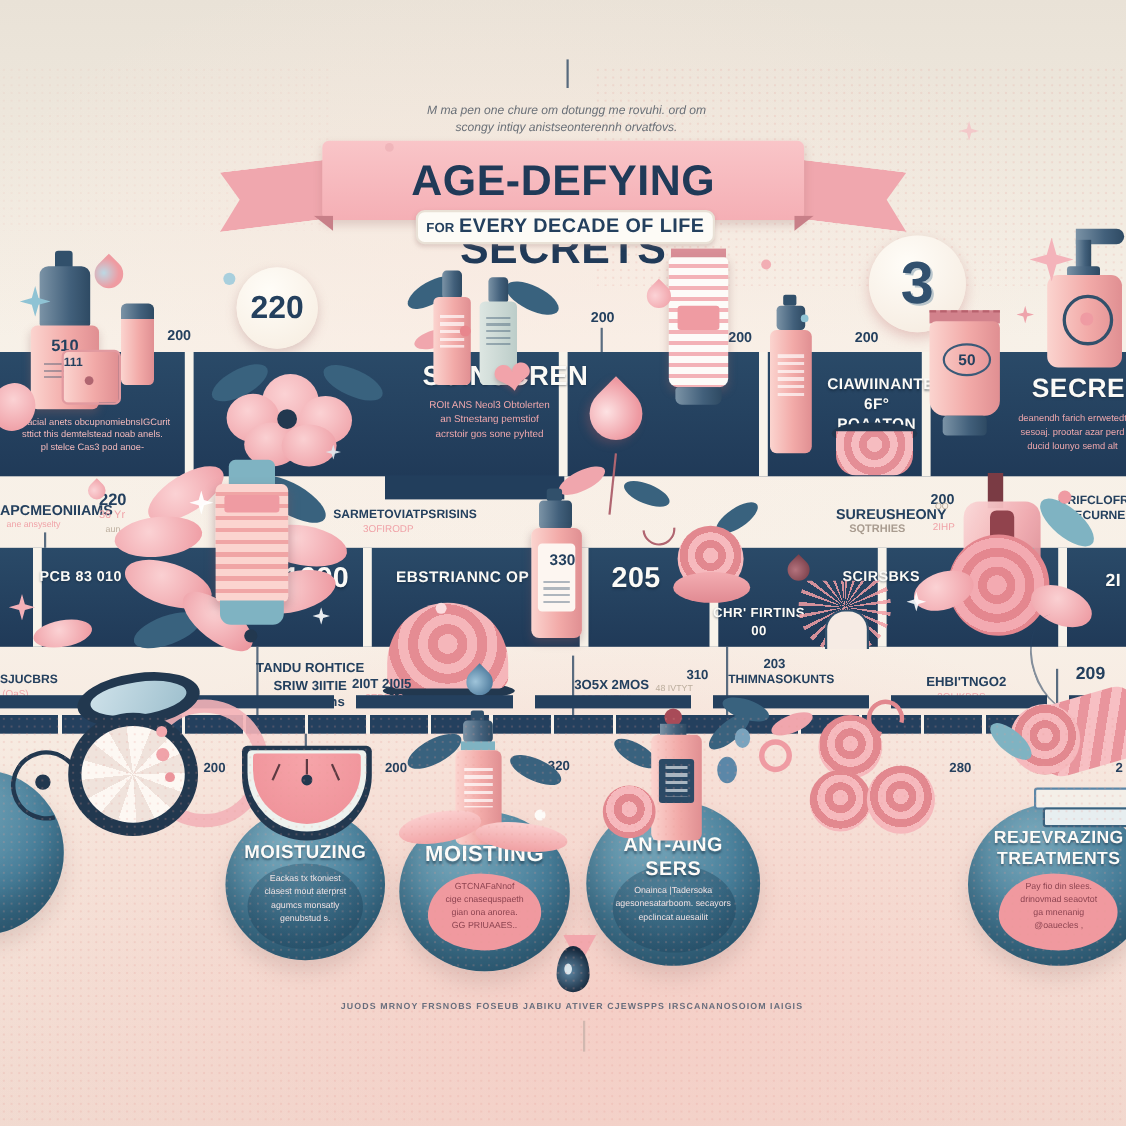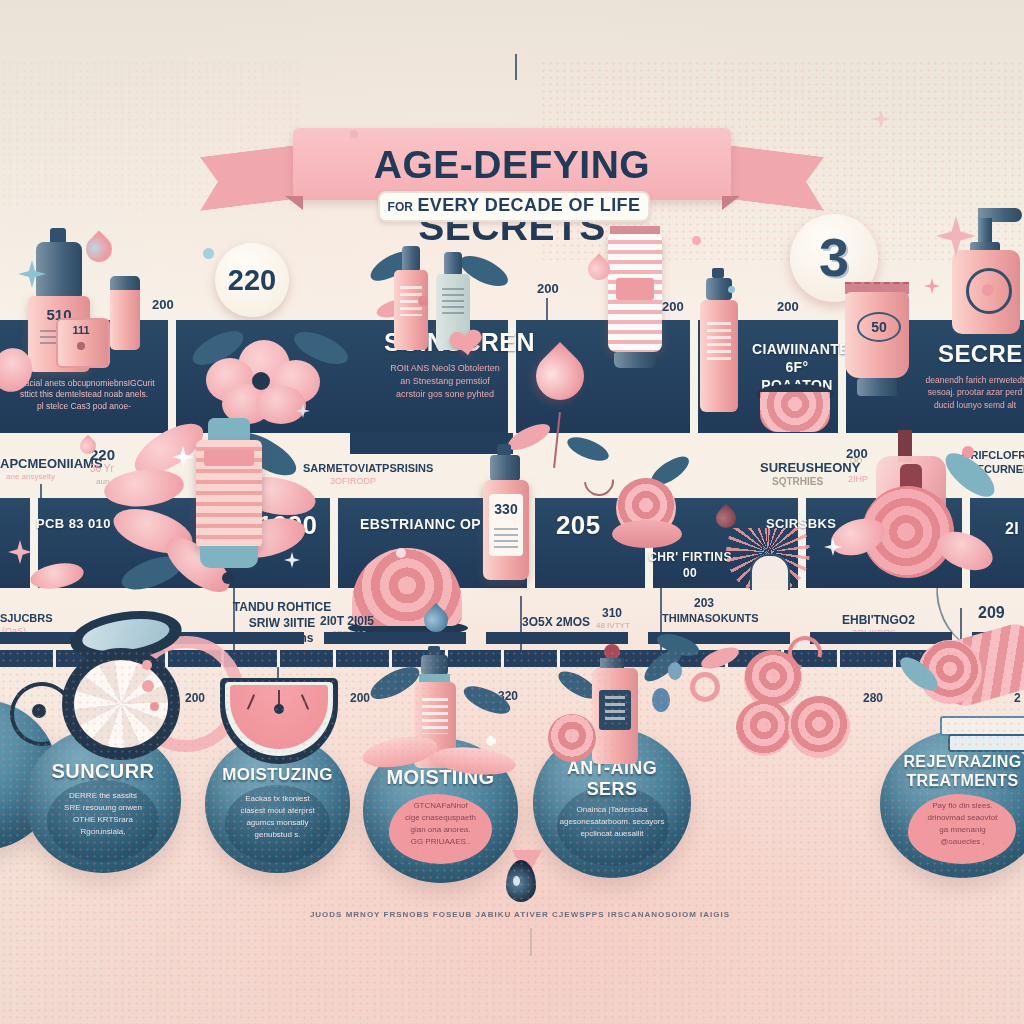--- a/index.html
+++ b/index.html
@@ -41,20 +41,22 @@
 </head>
 <body>
 
 <div class="stage">
 
   <div class="dots" style="left:540px;top:60px;width:484px;height:200px;opacity:.20"></div>
   <div class="dots" style="left:0;top:60px;width:300px;height:150px;opacity:.10"></div>
   <div class="dots" style="left:0;top:650px;width:1024px;height:374px;opacity:.22;z-index:30"></div>
 
   <div class="vline" style="left:515px;top:54px;height:26px"></div>
+  <div class="abs pre" style="left:315px;top:94px;width:400px;text-align:center;font-size:11px;font-style:italic;color:#6a7078;line-height:1.35">M ma pen one chure om dotungg me rovuhi. ord om
+scongy intiqy anistseonterennh orvatfovs.</div>
 
   <div class="abs" style="left:200px;top:150px;width:112px;height:54px;background:#f0a7ae;clip-path:polygon(0 0,100% 0,100% 100%,0 100%,16% 50%);transform:skewY(-7deg)"></div>
   <div class="abs" style="left:712px;top:150px;width:112px;height:54px;background:#f0a7ae;clip-path:polygon(0 0,100% 0,84% 50%,100% 100%,0 100%);transform:skewY(7deg)"></div>
   <div class="abs" style="left:293px;top:128px;width:438px;height:72px;background:linear-gradient(180deg,#f9c5c8,#f5afb5);border-radius:6px;box-shadow:0 4px 8px rgba(160,110,110,.25)"></div>
   <div class="abs" style="left:285px;top:196px;width:18px;height:14px;background:#c87f88;clip-path:polygon(0 0,100% 0,100% 100%)"></div>
   <div class="abs" style="left:722px;top:196px;width:18px;height:14px;background:#c87f88;clip-path:polygon(0 0,100% 0,0 100%)"></div>
   <div class="abs tb" style="left:293px;top:134px;width:438px;height:62px;line-height:62px;text-align:center;font-size:39px;letter-spacing:.5px;color:#203a58">AGE-DEFYING SECRETS</div>
 
   <div class="abs" style="left:378px;top:191px;width:268px;height:27px;background:#fdfbf6;border:2px solid #e9e1d6;border-radius:8px;box-shadow:0 2px 4px rgba(150,110,110,.25);text-align:center;line-height:25px">
     <span class="tb" style="font-size:12px">FOR</span>
@@ -98,21 +100,21 @@
   <div class="abs">
     <div class="abs" style="left:50px;top:228px;width:16px;height:16px;background:#31506b;border-radius:3px 3px 0 0"></div>
     <div class="abs slate" style="left:36px;top:242px;width:46px;height:56px;border-radius:8px 8px 4px 4px"></div>
     <div class="abs pinkb" style="left:28px;top:296px;width:62px;height:76px;border-radius:6px;box-shadow:0 4px 8px rgba(150,100,100,.3)">
       <div class="abs tb" style="left:0;top:10px;width:62px;text-align:center;font-size:15px">510</div>
       <div class="abs linesn" style="left:12px;top:34px;width:38px;height:16px;opacity:.5"></div>
     </div>
   </div>
 
   <div class="abs pinkb" style="left:56px;top:318px;width:50px;height:46px;border-radius:6px;border:2px solid #e29aa0">
-    <div class="abs tb" style="left:0;top:4px;width:46px;text-align:center;font-size:11px">111</div>
+    <div class="abs tb" style="left:0;top:4px;width:46px;text-align:left;font-size:11px">111</div>
     <div class="dot" style="left:19px;top:22px;width:8px;height:8px;background:#b06570"></div>
   </div>
 
   <div class="abs">
     <div class="abs slate" style="left:110px;top:276px;width:30px;height:14px;border-radius:5px 5px 0 0"></div>
     <div class="abs pinkb" style="left:110px;top:290px;width:30px;height:60px;border-radius:0 0 5px 5px"></div>
   </div>
   <div class="dropp" style="left:86px;top:236px;width:26px;height:26px;background:radial-gradient(circle at 35% 60%,#bcd8e4,#ef9ba1 60%)"></div>
 
   <div class="abs">
@@ -248,21 +250,21 @@
   <div class="abs">
     <div class="abs" style="left:348px;top:620px;width:120px;height:16px;background:#22384f;border-radius:50%"></div>
     <div class="abs" style="left:352px;top:548px;width:110px;height:78px;border-radius:55px 55px 10px 10px;background:repeating-radial-gradient(circle at 50% 48%,#f5b6ba 0 9px,#e58c93 9px 18px)"></div>
     <div class="dot" style="left:396px;top:548px;width:10px;height:10px;background:#fbdcde"></div>
   </div>
 
   <div class="abs">
     <div class="abs" style="left:497px;top:444px;width:14px;height:12px;background:#31506b;border-radius:3px"></div>
     <div class="abs slate" style="left:490px;top:455px;width:30px;height:26px;border-radius:4px"></div>
     <div class="abs pinkb" style="left:483px;top:480px;width:46px;height:100px;border-radius:7px;box-shadow:0 4px 8px rgba(120,80,90,.35)">
-      <div class="abs" style="left:6px;top:14px;width:34px;height:62px;background:#fdf6f1;border-radius:4px;text-align:center">
+      <div class="abs" style="left:6px;top:14px;width:34px;height:62px;background:#fdf6f1;border-radius:4px;text-align:right">
         <span class="tb" style="font-size:14px;line-height:30px">330</span>
         <div class="abs linesn" style="left:5px;top:34px;width:24px;height:22px;opacity:.5"></div>
       </div>
     </div>
   </div>
 
   <div class="abs">
     <div class="leaf" style="left:648px;top:462px;width:44px;height:18px;background:#39627e;transform:rotate(-34deg)"></div>
     <div class="spiral abs" style="left:616px;top:478px;width:60px;height:60px"></div>
     <div class="abs" style="left:612px;top:520px;width:70px;height:28px;border-radius:50%;background:linear-gradient(180deg,#f3adb2,#e18a92)"></div>
@@ -293,21 +295,21 @@
 
   <div class="abs tb" style="left:0px;top:612px;font-size:11px">SJUCBRS</div>
   <div class="abs pk" style="left:2px;top:626px;font-size:9px">(OaS)</div>
   <div class="abs pre tb" style="left:222px;top:600px;width:120px;font-size:12px;line-height:1.3;text-align:center">TANDU ROHTICE
 SRIW 3IITIE
 T Ald Dons</div>
   <div class="abs tb" style="left:320px;top:614px;font-size:12px">2I0T 2I0I5</div>
   <div class="abs pk" style="left:332px;top:629px;font-size:9px">3EPRA2</div>
   <div class="abs tb" style="left:522px;top:615px;font-size:12px">3O5X 2MOS</div>
   <div class="abs pk" style="left:528px;top:630px;font-size:9px">3OE IVEIYL</div>
-  <div class="abs tb" style="left:602px;top:606px;font-size:12px">310</div>
+  <div class="abs tb" style="left:624px;top:606px;font-size:12px">310</div>
   <div class="abs" style="left:596px;top:621px;font-size:8px;color:#bcae9e">48 IVTYT</div>
   <div class="abs tb" style="left:694px;top:596px;font-size:12px">203</div>
   <div class="abs tb" style="left:662px;top:612px;font-size:11px">THIMNASOKUNTS</div>
   <div class="abs tb" style="left:842px;top:613px;font-size:12px">EHBI'TNGO2</div>
   <div class="abs pk" style="left:852px;top:628px;font-size:9px">3OLIKBRS</div>
   <div class="abs tb" style="left:978px;top:604px;font-size:16px">209</div>
 
   <div class="dropp" style="left:424px;top:608px;width:24px;height:24px;background:radial-gradient(circle at 38% 60%,#9fc4da,#38678c)"></div>
   <div class="vline" style="left:233px;top:588px;height:62px"></div>
   <div class="vline" style="left:520px;top:596px;height:54px"></div>
@@ -319,28 +321,20 @@
   <div class="abs" style="left:0;top:650px;width:1024px;height:17px;background:repeating-linear-gradient(90deg,#24405e 0 53px,#f8f2ea 53px 56px)"></div>
 
   <div class="abs tb" style="left:185px;top:691px;font-size:12px">200</div>
   <div class="abs tb" style="left:350px;top:691px;font-size:12px">200</div>
   <div class="abs tb" style="left:498px;top:689px;font-size:12px">320</div>
   <div class="abs tb" style="left:863px;top:691px;font-size:12px">280</div>
   <div class="abs tb" style="left:1014px;top:691px;font-size:12px">2</div>
 
   <div class="circle" style="left:-92px;top:700px;width:150px;height:150px"></div>
 
-  <div class="circle" style="left:25px;top:728px;width:156px;height:145px">
-    <div class="inner" style="left:22px;top:52px;width:112px;height:82px"></div>
-    <div class="c-title" style="top:32px;font-size:20px">SUNCURR</div>
-    <div class="c-body pre" style="top:62px">DERRE the sassits
-SRE resouung onwen
-OTHE KRTSrara
-Rgorunsiala,</div>
-  </div>
 
   <div class="circle" style="left:205px;top:735px;width:145px;height:138px">
     <div class="inner" style="left:20px;top:50px;width:105px;height:78px"></div>
     <div class="c-title" style="top:30px;font-size:17px">MOISTUZING</div>
     <div class="c-body pre" style="top:58px">Eackas tx tkoniest
 clasest mout aterprst
 agumcs monsatly
 genubstud s.</div>
   </div>
 

